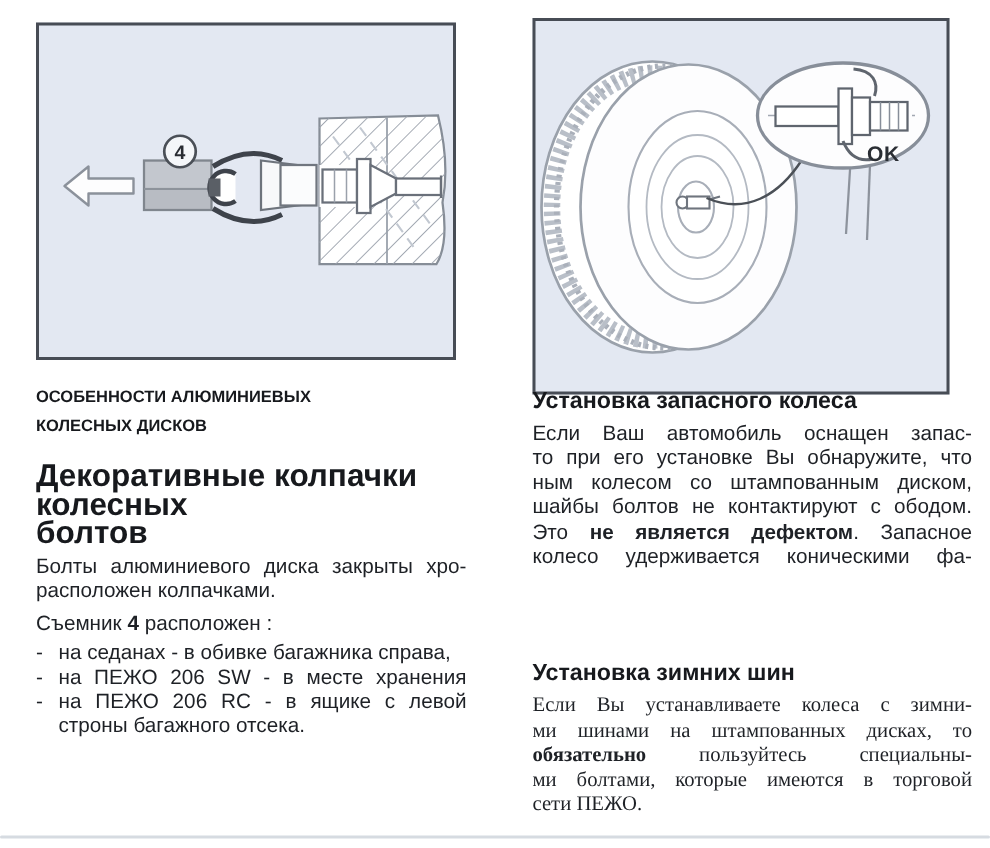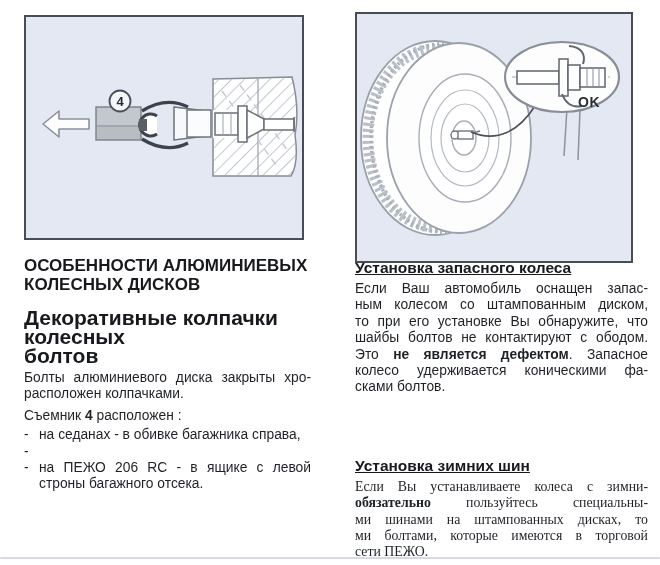--- a/index.html
+++ b/index.html
@@ -13,23 +13,23 @@
     position:absolute;background:#e3e8f2;border:2px solid #474c55;
     box-sizing:border-box;
   }
   #fig-left{left:24px;top:15px;width:280px;height:225px;}
   #fig-right{left:355px;top:12px;width:278px;height:251px;}
   .figure svg{display:block;width:100%;height:100%;}
   .col{position:absolute;top:248px;}
   #col-left{left:24px;width:287px;}
   #col-right{left:355px;width:293px;}
   h1,h2,h3{margin:0;font-weight:bold;color:#17191d;}
-  h1{font-size:17px;line-height:19px;margin-top:8px;}
+  h1{font-size:11px;line-height:19px;margin-top:8px;}
   h2{font-size:21px;line-height:19px;margin-top:14px;}
-  h3{font-size:15.5px;line-height:19px;text-decoration:underline;}
+  h3{font-size:15.5px;line-height:19px;}
   .par{margin-top:5px;font-size:13.8px;line-height:16.4px;}
   .ln{text-align:left;}
   .j{text-align:justify;text-align-last:justify;}
   .list{margin-top:3px;font-size:13.8px;line-height:16.4px;}
   .li{display:flex;}
   .li .mark{width:9px;flex:none;}
   .li .gap{width:6px;flex:none;}
   .li .body{flex:1;}
   b{font-weight:bold;}
   #divider{position:absolute;left:0;top:557px;width:660px;height:2px;
@@ -153,51 +153,51 @@
       <span class="mark">-</span>
         <span class="gap"></span>
       <div class="body">
         <div class="ln">на седанах - в обивке багажника справа,</div>
       </div>
     </div>
     <div class="li">
       <span class="mark">-</span>
         <span class="gap"></span>
       <div class="body">
+        <div class="ln j">на ПЕЖО 206 SW - в месте хранения</div>
       </div>
     </div>
     <div class="li">
       <span class="mark">-</span>
         <span class="gap"></span>
       <div class="body">
         <div class="ln j">на ПЕЖО 206 RC - в ящике с левой</div>
         <div class="ln">строны багажного отсека.</div>
       </div>
     </div>
   </div>
 </div>
 
 <div class="col" id="col-right">
   <div style="margin-top:10px;">
     <h3>Установка запасного колеса</h3>
     <div class="par" style="margin-top:4px;">
       <div class="ln j">Если Ваш автомобиль оснащен запас-</div>
+      <div class="ln j">то при его установке Вы обнаружите, что</div>
       <div class="ln j">ным колесом со штампованным диском,</div>
-      <div class="ln j">то при его установке Вы обнаружите, что</div>
       <div class="ln j">шайбы болтов не контактируют с ободом.</div>
       <div class="ln j"><span>Это </span><b>не является дефектом</b><span>. Запасное</span></div>
       <div class="ln j">колесо удерживается коническими фа-</div>
-      <div class="ln">сками болтов.</div>
     </div>
   </div>
   <div id="winter-section">
     <h3>Установка зимних шин</h3>
     <div class="par" style="margin-top:4px;font-family:Liberation Serif, serif;">
       <div class="ln j">Если Вы устанавливаете колеса с зимни-</div>
+      <div class="ln j">ми шинами на штампованных дисках, то</div>
       <div class="ln j"><b>обязательно</b><span> пользуйтесь специальны-</span></div>
-      <div class="ln j">ми шинами на штампованных дисках, то</div>
       <div class="ln j">ми болтами, которые имеются в торговой</div>
       <div class="ln">сети ПЕЖО.</div>
     </div>
   </div>
 </div>
 
 <div id="divider"></div>
 
 </body></html>

